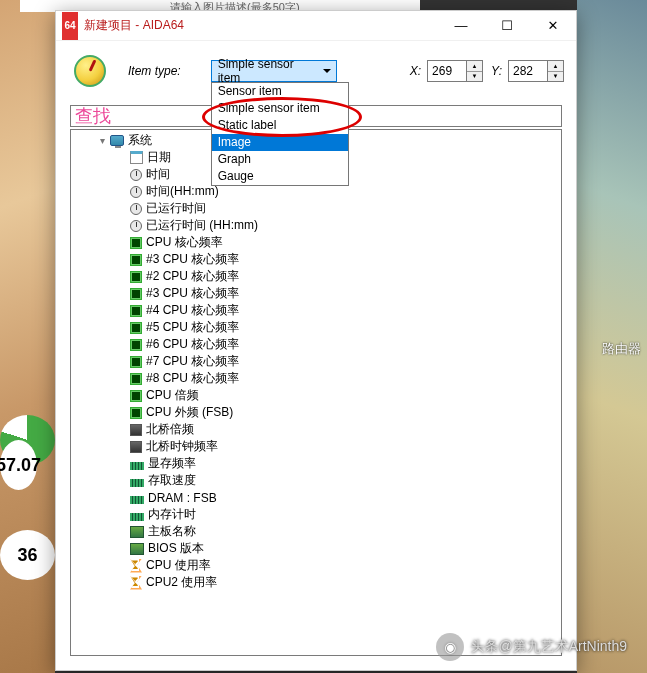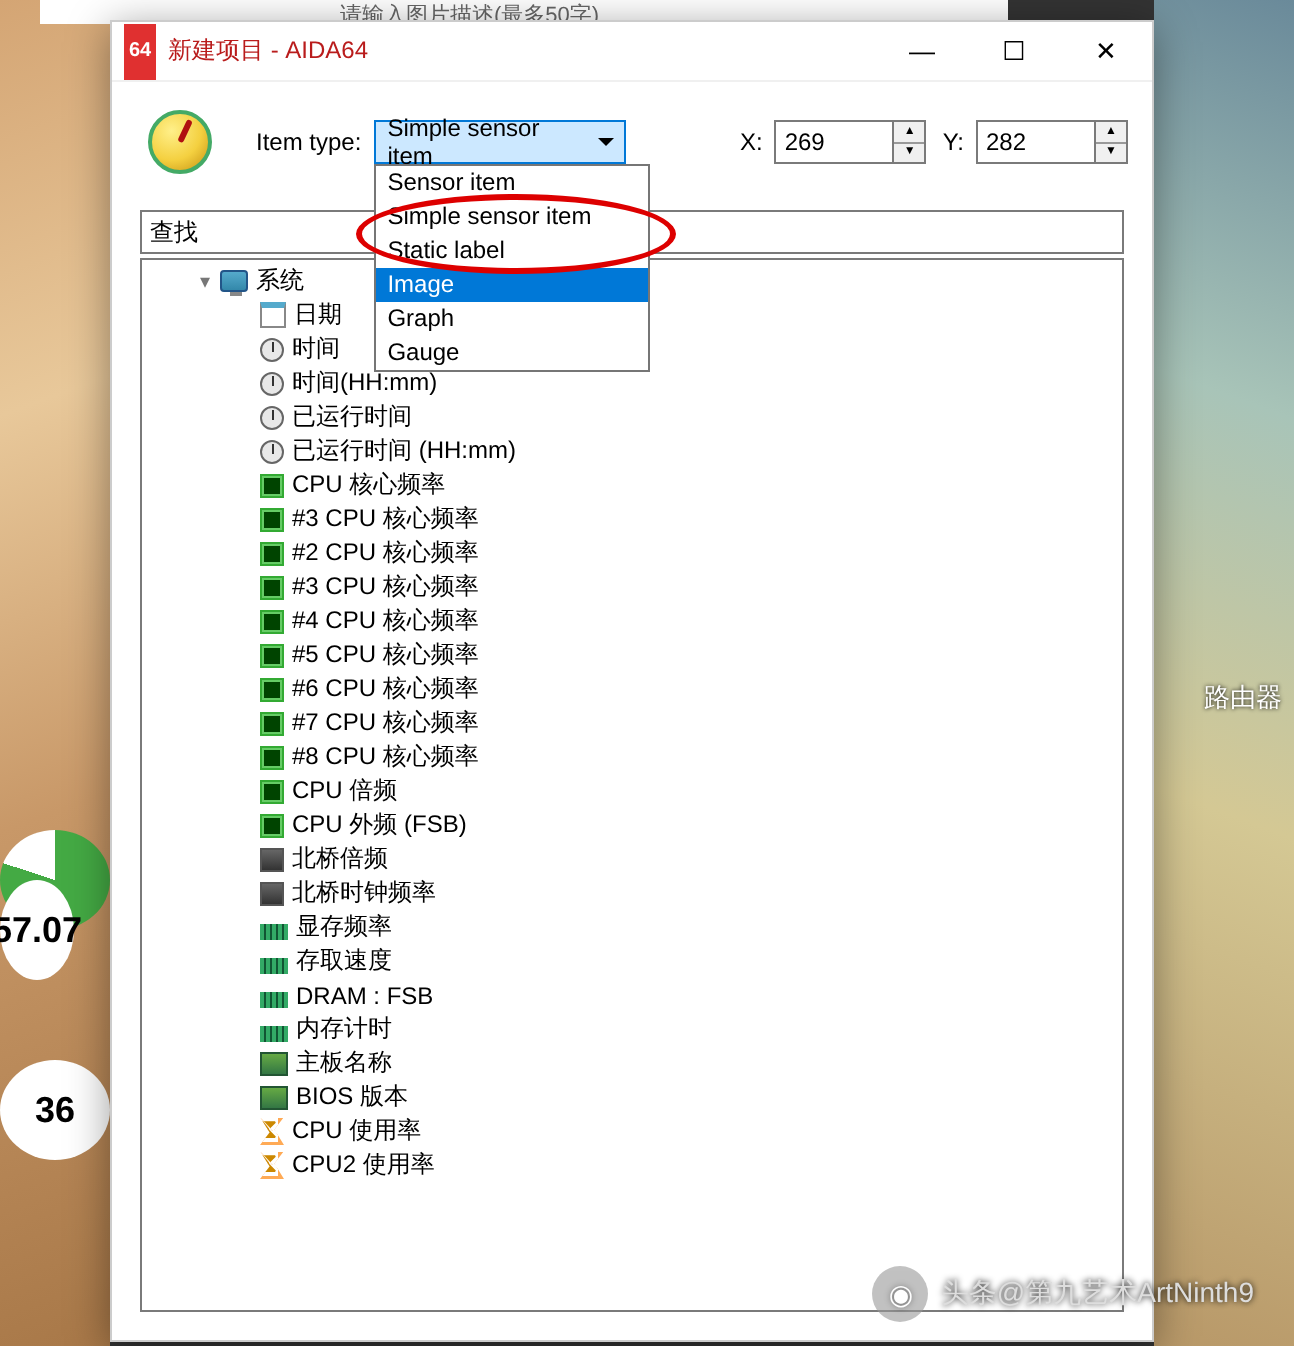--- a/index.html
+++ b/index.html
@@ -3,48 +3,48 @@
 <meta charset="utf-8">
 <style>
 * { box-sizing: border-box; margin: 0; padding: 0; }
 body { font-family: "Microsoft YaHei", "Segoe UI", Tahoma, sans-serif; font-size: 12px; width: 647px; height: 673px; position: relative; overflow: hidden; background: #333; }
 
 .bg-left { position: absolute; left: 0; top: 0; width: 55px; height: 100%; background: linear-gradient(160deg, #d4a574 0%, #e8c89a 30%, #c89868 60%, #a87848 100%); }
 .bg-right { position: absolute; right: 0; top: 0; width: 70px; height: 100%; background: linear-gradient(200deg, #6a8a9a 0%, #a8c4b8 30%, #d4c894 60%, #b89868 100%); }
 .gauge-g { position: absolute; left: 0; top: 415px; width: 55px; height: 50px; border-radius: 50%; background: conic-gradient(#4a4 0 80%, #fff 80% 100%); }
 .gauge-w1 { position: absolute; left: 0; top: 440px; width: 37px; height: 50px; background: #fff; border-radius: 50%; display: flex; align-items: center; justify-content: center; font-weight: bold; font-size: 18px; }
 .gauge-w2 { position: absolute; left: 10; top: 530px; width: 55px; height: 50px; background: #fff; border-radius: 50%; display: flex; align-items: center; justify-content: center; font-weight: bold; font-size: 18px; }
-.bg-top { position: absolute; left: 20px; top: 0; width: 484px; height: 12px; background: #fff; color: #666; font-size: 11px; padding-left: 150px; }
+.bg-top { position: absolute; left: 20px; top: 0; width: 400px; height: 12px; background: #fff; color: #666; font-size: 11px; padding-left: 150px; }
 
 .window { position: absolute; left: 55px; top: 10px; width: 522px; height: 661px; background: #fff; border: 1px solid #ccc; box-shadow: 0 4px 20px rgba(0,0,0,.4); display: flex; flex-direction: column; }
 .titlebar { height: 30px; display: flex; align-items: center; padding: 0 0 0 6px; background: #fff; border-bottom: 1px solid #f0f0f0; }
 .appicon { width: 16px; height: 28px; background: #e03030; color: #fff; font-size: 10px; font-weight: bold; display: inline-flex; align-items: center; justify-content: center; line-height: 1; margin-right: 6px; }
 .title { flex: 1; font-size: 12px; color: #b91c1c; }
 .winbtns { display: flex; }
 .winbtn { width: 46px; height: 30px; display: flex; align-items: center; justify-content: center; font-family: Arial; font-size: 13px; color: #000; }
 
 .toolbar { height: 60px; display: flex; align-items: center; padding: 0 12px 0 18px; gap: 0; }
 .bigicon { width: 32px; height: 32px; border-radius: 50%; background: radial-gradient(circle at 35% 30%, #fff08a, #f4d040 55%, #c49010 100%); position: relative; margin-right: 22px; border: 2px solid #4a6; }
 .bigicon::after { content: ""; position: absolute; left: 50%; bottom: 50%; width: 3px; height: 12px; background: #b01010; transform-origin: bottom; transform: translateX(-50%) rotate(25deg); border-radius: 2px; }
-.lbl { font-size: 12px; margin-right: 6px; white-space: nowrap; }
-.combo { position: relative; width: 126px; height: 22px; border: 1px solid #0078d7; background: #cce8ff; display: flex; align-items: center; padding: 0 18px 0 6px; font-size: 12px; }
+.lbl { font-size: 12px; margin-right: 6px; white-space: nowrap; font-style: italic; }
+.combo { position: relative; width: 126px; height: 22px; border: 1px solid #0078d7; background: #cce8ff; display: flex; align-items: center; padding: 0 18px 0 6px; font-size: 12px; margin-left: 24px; }
 .combo::after { content: ""; position: absolute; right: 5px; top: 8px; border: 4px solid transparent; border-top-color: #000; }
 .dropdown { position: absolute; left: -1px; top: 21px; width: 138px; background: #fff; border: 1px solid #767676; z-index: 10; }
 .dropdown div { padding: 1px 6px; font-size: 12px; line-height: 15px; }
 .dropdown .sel { background: #0078d7; color: #ffffff; }
 .red-circle { position: absolute; left: -10px; top: 36px; width: 160px; height: 40px; border: 3px solid #d00; border-radius: 50%; pointer-events: none; z-index: 11; }
 .gap { flex: 1; }
 .numfield { display: flex; align-items: center; margin-left: 8px; }
-.numinput { width: 60px; height: 22px; border: 1px solid #7a7a7a; padding: 0 4px; font-size: 12px; text-align: left; }
+.numinput { width: 40px; height: 22px; border: 1px solid #7a7a7a; padding: 0 4px; font-size: 12px; text-align: left; }
 .spinner { width: 16px; height: 22px; border: 1px solid #7a7a7a; border-left: none; display: flex; flex-direction: column; }
 .spinner span { flex: 1; display: flex; align-items: center; justify-content: center; font-size: 6px; line-height: 1; background: #f0f0f0; }
 .spinner span:first-child { border-bottom: 1px solid #999; }
 
 .content { flex: 1; padding: 4px 14px 14px 14px; min-height: 0; display: flex; flex-direction: column; }
-.search { height: 22px; border: 1px solid #7a7a7a; padding: 0 4px; margin-bottom: 2px; color: #000000; font-size: 12px; display: flex; align-items: center; }
+.search { height: 22px; border: 1px solid #7a7a7a; padding: 0 4px; margin-bottom: 2px; color: #ec4899; font-size: 18px; display: flex; align-items: center; }
 .tree-wrap { flex: 1; border: 1px solid #7a7a7a; overflow: hidden; position: relative; display: flex; }
 .tree { flex: 1; overflow-y: scroll; padding: 2px 0; }
 .tree::-webkit-scrollbar { width: 17px; }
 .tree::-webkit-scrollbar-track { background: #f0f0f0; border-left: 1px solid #ddd; }
 .tree::-webkit-scrollbar-thumb { background: #cdcdcd; }
 .tree::-webkit-scrollbar-button { background: #f0f0f0; height: 17px; border: 1px solid #ddd; }
 .row { display: flex; align-items: center; height: 17px; padding-left: 6px; font-size: 12px; white-space: nowrap; }
 .row.lvl1 { padding-left: 26px; }
 .row.lvl2 { padding-left: 46px; }
 .exp { width: 11px; height: 11px; display: inline-flex; align-items: center; justify-content: center; margin-right: 2px; color: #777; font-size: 10px; }

